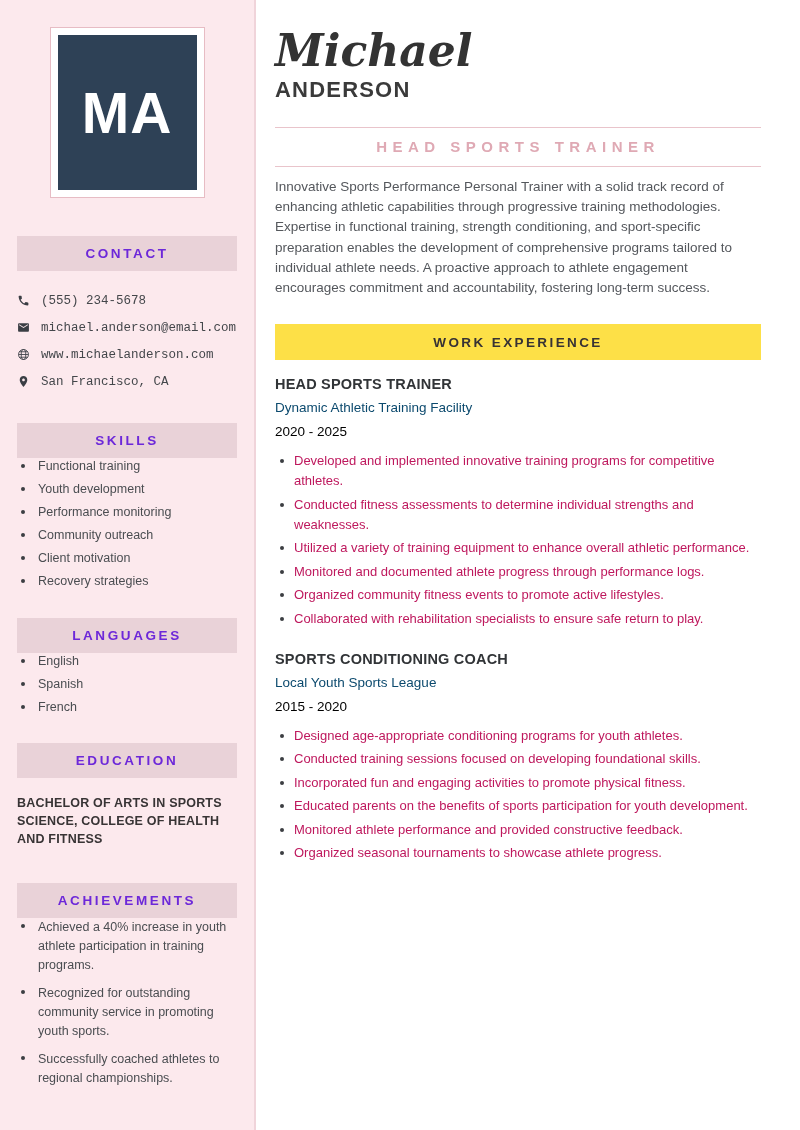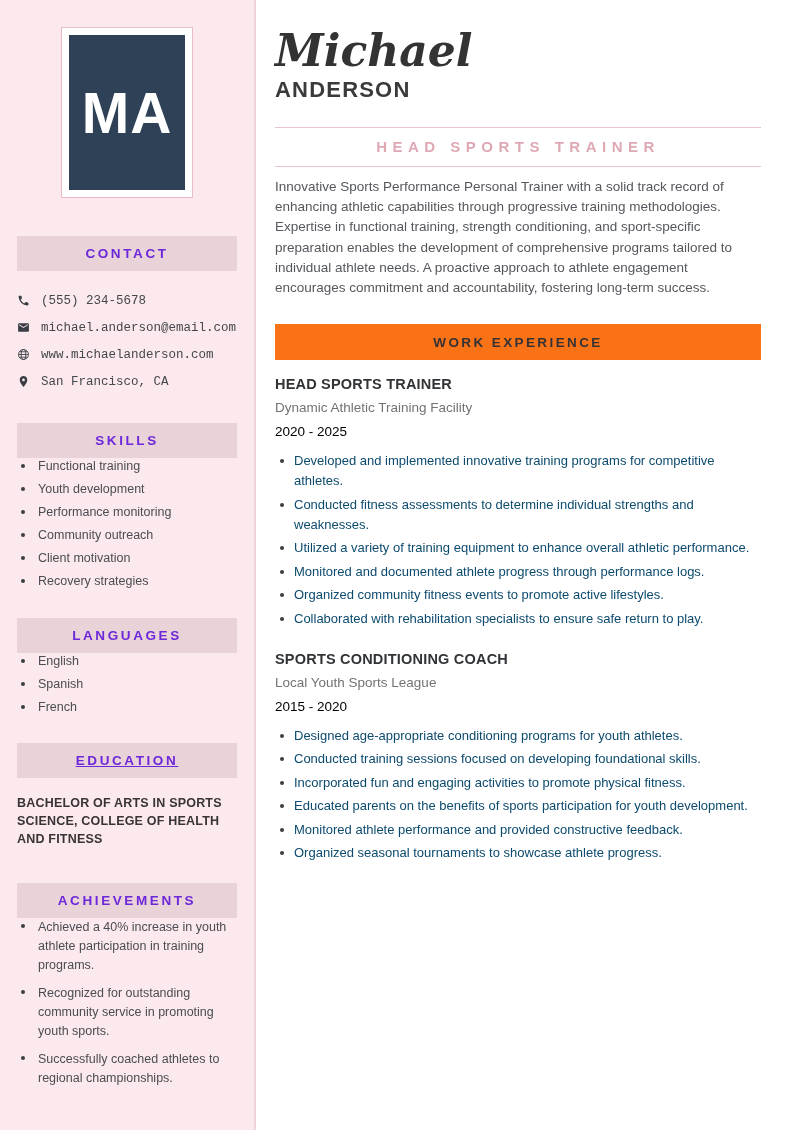--- a/index.html
+++ b/index.html
@@ -14,21 +14,21 @@
 
   
   .sidebar {
     position:absolute; left:0; top:0;
     width:256px; height:1130px;
     background:#fce9ed;
     border-right:2px solid #f0d4da;
     padding:0 17px;
   }
   .monogram-frame {
-    width:132px; height:171px;
+    width:155px; height:171px;
     margin:27px auto 0;
     background:#ffffff;
     border:1px solid #e7bcc4;
     padding:7px;
   }
   .monogram-box {
     width:100%; height:100%;
     background:#2e4156;
     color:#ffffff;
     display:flex; align-items:center; justify-content:center;
@@ -61,21 +61,21 @@
   }
   ul.dot-list.tight li { margin-bottom:6px; }
   ul.dot-list li::before {
     content:"";
     position:absolute; left:4px; top:6px;
     width:4px; height:4px; border-radius:50%;
     background:#3b3e42;
   }
   .mt-contact { margin-top:38px; }
   .mt-section { margin-top:28px; }
-  .mt-edu     { margin-top:27px;text-decoration:underline; }
+  .mt-edu     { margin-top:27px; }
   .mt-achv    { margin-top:35px; }
   .degree-text {
     margin-top:16px;
     font-size:12.5px; font-weight:700;
     color:#383435;
     line-height:18px;
     letter-spacing:0.2px;
   }
   ul.dot-list.wrap li { line-height:19px; margin-bottom:9px; }
 
@@ -107,38 +107,38 @@
   }
   .pink-rule.second { margin-top:0; }
   .summary {
     margin-top:10px;
     font-size:13.5px; line-height:20.2px;
     color:#54575c;
   }
   .main-heading {
     margin-top:26px;
     height:36px;
-    background:#f97316;
+    background:#fde047;
     display:flex; align-items:center; justify-content:center;
     font-size:13.5px; font-weight:700; letter-spacing:2.4px;
     color:#373234;
   }
   .job { margin-top:16px; }
   .job + .job { margin-top:22px; }
   .job-title {
     font-size:14.5px; font-weight:700;
     color:#313437; letter-spacing:0.2px;
   }
-  .job-company { font-size:13.5px; color:#737373; margin-top:8px; }
+  .job-company { font-size:13.5px; color:#0c4a6e; margin-top:8px; }
   .job-dates   { font-size:13.5px; color:#000000; margin-top:9px; }
   ul.job-bullets { list-style:none; margin-top:12px; }
   ul.job-bullets li {
     position:relative;
     padding-left:19px;
-    font-size:13px; color:#0c4a6e;
+    font-size:13px; color:#be185d;
     line-height:20px;
     margin-bottom:3.5px;
   }
   ul.job-bullets li::before {
     content:"";
     position:absolute; left:5px; top:8px;
     width:4px; height:4px; border-radius:50%;
     background:#3b3e42;
   }
 </style>

